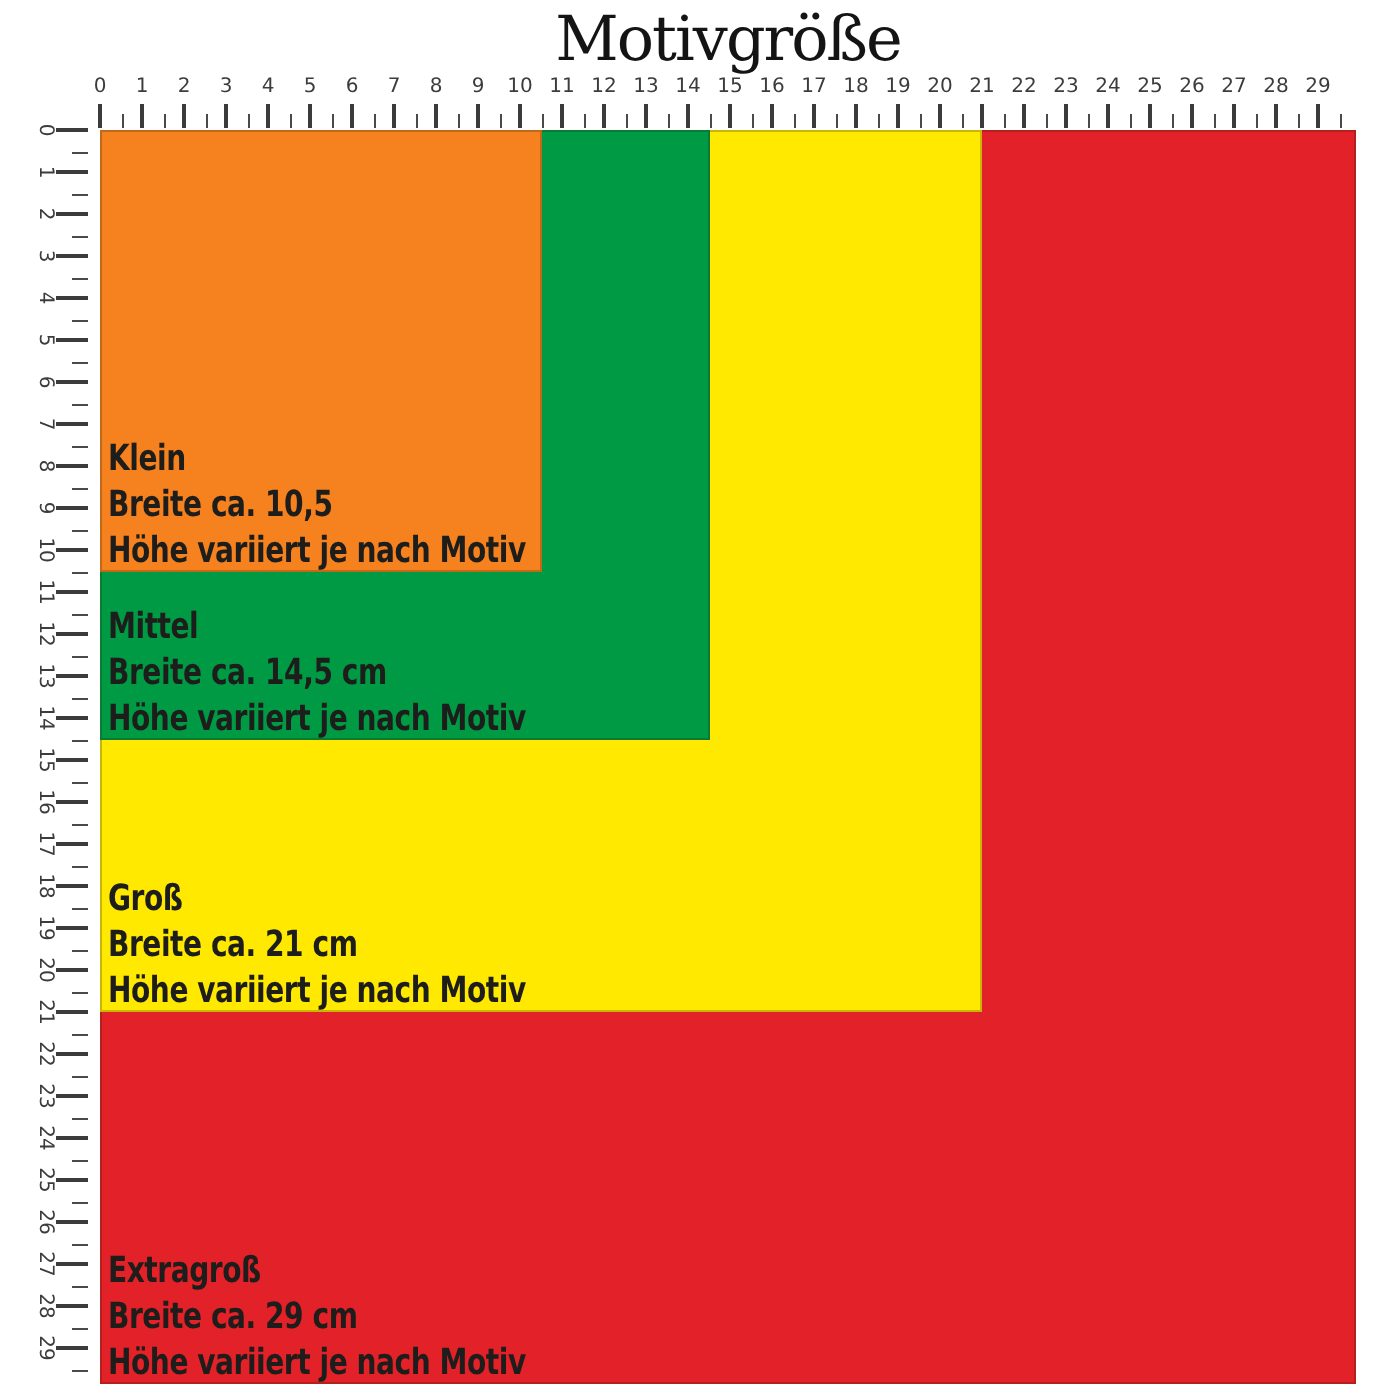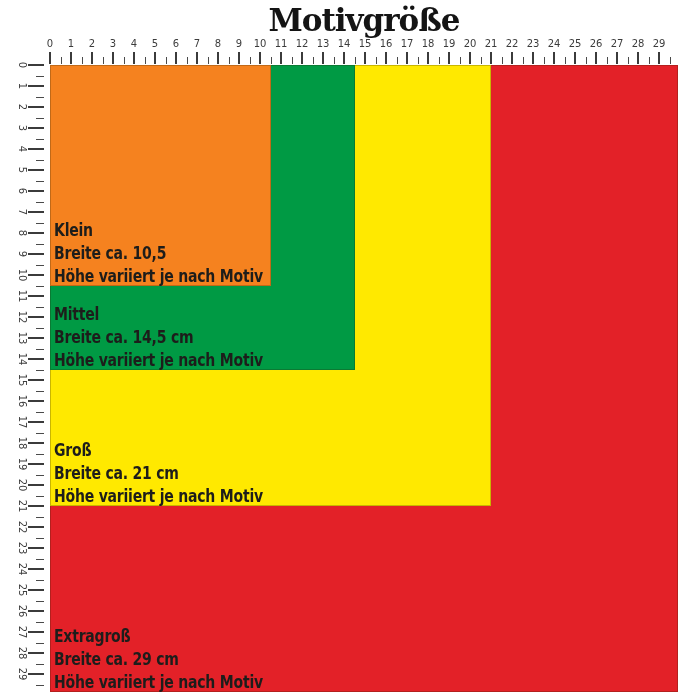--- a/index.html
+++ b/index.html
@@ -1,19 +1,19 @@
 <!DOCTYPE html>
 <html><head>
 <meta charset="utf-8">
 <style>
   html,body{margin:0;padding:0;background:#fff;}
   .canvas{position:relative;width:700px;height:700px;background:#ffffff;overflow:hidden;
           font-family:"DejaVu Sans",sans-serif;}
   .title{position:absolute;left:50px;top:2px;width:628px;text-align:center;
-         font-family:"DejaVu Serif",serif;font-weight:bold;font-size:31px;
+         font-family:"DejaVu Serif",serif;font-weight:normal;font-size:31px;
          letter-spacing:-1px;color:#141414;}
   
   .sq{position:absolute;left:50px;top:65px;box-sizing:border-box;
       border:1px solid rgba(40,30,0,0.25);}
   
   .tickH{position:absolute;width:2px;background:#3b3b3b;}
   .tickH.minor{width:1px;background:#4a4a4a;}
   .tickV{position:absolute;height:2px;background:#3b3b3b;}
   .tickV.minor{height:1px;background:#4a4a4a;}
   .numT{position:absolute;font-size:10px;color:#3c3c3c;transform:translateX(-50%);

